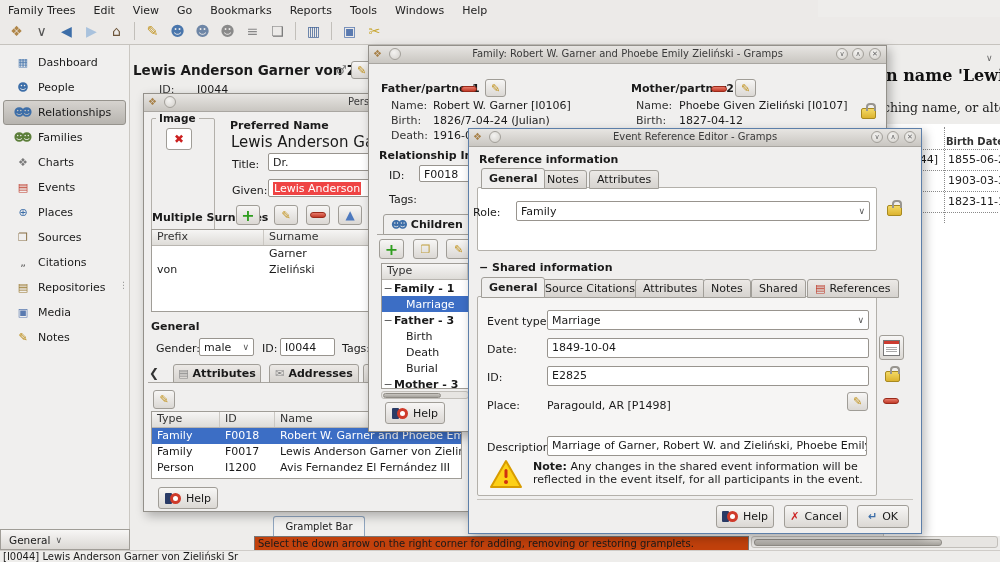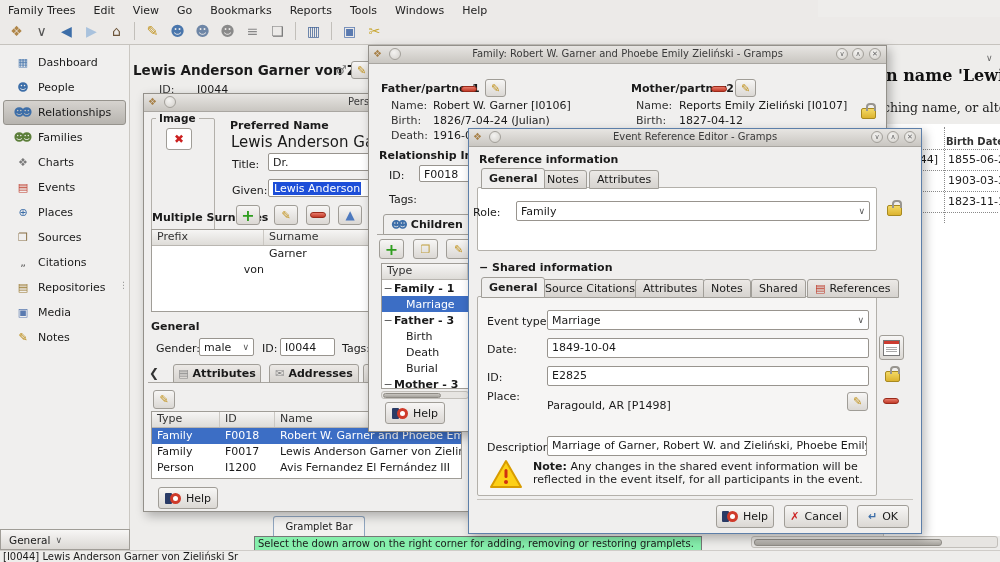--- a/index.html
+++ b/index.html
@@ -44,21 +44,21 @@
   .padlock{position:absolute;width:13px;height:9px;background:linear-gradient(#f3d965,#dcb32f);border:1px solid #a8891f;border-radius:2px}
   .padlock:before{content:"";position:absolute;top:-6px;left:4px;width:6px;height:6px;border:2px solid #98958f;border-bottom:none;border-radius:4px 4px 0 0}
   .cal{position:absolute;width:15px;height:14px;background:#fff;border:1px solid #777}
   .cal:before{content:"";position:absolute;top:0;left:0;right:0;height:3px;background:#cc3b30}
   .cal:after{content:"";position:absolute;top:6px;left:2px;right:2px;height:5px;background:repeating-linear-gradient(#aaa,#aaa 1px,#fff 1px,#fff 2px)}
   .help-ic{position:relative;width:16px;height:13px}
   .help-ic .book{position:absolute;left:0;top:1px;width:7px;height:11px;background:#2a3b66;border-radius:1px}
   .help-ic .ring{position:absolute;right:0;top:1px;width:11px;height:11px;border:3px solid #cf3a2a;border-radius:50%;background:#fff;box-sizing:border-box}
   .sbtrack{position:absolute;background:#e7e5e2;border:1px solid #c2bfba;border-radius:3px;box-sizing:border-box}
   .sbthumb{position:absolute;background:linear-gradient(#c8c5c0,#a5a29c);border:1px solid #8f8c86;border-radius:3px;box-sizing:border-box}
-  .seltext{background:#1d4ed8;color:#fff;padding:0 1px}
+  .seltext{background:#ef4444;color:#fff;padding:0 1px}
   .serif{font-family:"DejaVu Serif","Liberation Serif",serif}
   .dotted-h{position:absolute;border-top:1px dotted #8a8a8a}
   .dotted-v{position:absolute;border-left:1px dotted #8a8a8a}
   .tree-row{display:flex;align-items:center;height:16px;white-space:nowrap}
   .tree-row.sel{background:#3c6ec5;color:#fff}
 </style>
 </head>
 <body>
 
 <div class="screen">
@@ -200,21 +200,21 @@
       <div class="lbl" style="left: 884px; top: 195px; width: 54px; text-align: right;"></div>
       <div class="lbl" style="left: 948px; top: 195px;">1823-11-18</div>
       <div class="dotted-h" style="left: 884px; top: 212px; width: 114px;"></div>
       <div class="dotted-h" style="left: 884px; top: 149px; width: 114px;"></div>
     </div>
   <div class="sbtrack" style="left:751px;top:536px;width:247px;height:12px">
     <div class="sbthumb" style="left:2px;top:2px;width:188px;height:7px"></div>
   </div>
 
   <div class="abs" style="left:273px;top:516px;width:92px;height:20px;background:#f2f1f0;border:1px solid #8fa5bf;border-bottom:none;border-radius:3px 3px 0 0;text-align:center;line-height:19px;font-size:10px;box-sizing:border-box">Gramplet Bar</div>
-  <div class="abs" style="left:254px;top:536px;width:448px;height:15px;background:#86efac;border:1px solid #777;box-sizing:border-box;font-size:10px;line-height:13px;padding-left:3px;white-space:nowrap;overflow:hidden">Select the down arrow on the right corner for adding, removing or restoring gramplets.</div>
+  <div class="abs" style="left:254px;top:536px;width:495px;height:15px;background:#c2410c;border:1px solid #777;box-sizing:border-box;font-size:10px;line-height:13px;padding-left:3px;white-space:nowrap;overflow:hidden">Select the down arrow on the right corner for adding, removing or restoring gramplets.</div>
   <div class="btn" style="left:0px;top:529px;width:130px;height:21px;border-radius:0;justify-content:flex-start;padding-left:8px;font-size:10.5px">
     <span>General</span>
     <span class="chev">∨</span>
   </div>
   <div class="abs" style="left:0;top:550px;width:1000px;height:12px;background:#eeedeb;border-top:1px solid #cfccc8;font-size:10px;line-height:12px;padding-left:3px;box-sizing:border-box;white-space:nowrap">[I0044] Lewis Anderson Garner von Zieliński Sr</div>
 
   <div class="win" style="left:143px;top:93px;width:325px;height:417px;z-index:10">
     <div class="tbar">
       <span class="appic">❖</span>
       <span class="cbtn" style="left:20px"></span>
@@ -247,21 +247,22 @@
     <div class="table" style="left:7px;top:135px;width:311px;height:83px" id="surname-table">
         <div class="trow head">
           <div class="tcell" style="width: 112px;">Prefix</div>
           <div class="tcell" style="width: 60%;">Surname</div>
         </div>
         <div class="trow">
           <div class="tcell" style="width: 112px;"></div>
           <div class="tcell" style="width: 60%;">Garner</div>
         </div>
         <div class="trow">
-          <div class="tcell" style="width: 112px; text-align: right;">von</div>
+          <div class="tcell" style="width: 112px;">von</div>
+          <div class="tcell" style="width: 60%;">Zieliński</div>
         </div>
       </div>
     <div class="lbl b" style="left:7px;top:226px">General</div>
     <div class="lbl" style="left:12px;top:248px">Gender:</div>
     <div class="input combo" style="left:55px;top:244px;width:55px;height:18px">
       <span>male</span>
       <span class="chev">∨</span>
     </div>
     <div class="lbl" style="left:118px;top:248px">ID:</div>
     <div class="input" style="left:136px;top:244px;width:55px;height:18px">I0044</div>
@@ -334,21 +335,21 @@
     <div class="lbl" style="left:22px;top:68px;color:#333">Birth:</div>
     <div class="lbl" style="left:64px;top:68px">1826/7-04-24 (Julian)</div>
     <div class="lbl" style="left:22px;top:83px;color:#333">Death:</div>
     <div class="lbl" style="left:64px;top:83px">1916-02-</div>
     <div class="lbl b" style="left:262px;top:36px">Mother/partner2</div>
     <span class="minus-pill" style="left:342px;top:40px"></span>
     <div class="btn" style="left:366px;top:33px;width:21px;height:18px">
         <span style="color:#c29420">✎</span>
       </div>
     <div class="lbl" style="left:267px;top:53px;color:#333">Name:</div>
-    <div class="lbl" style="left:310px;top:53px">Reports Emily Zieliński [I0107]</div>
+    <div class="lbl" style="left:310px;top:53px">Phoebe Given Zieliński [I0107]</div>
     <div class="lbl" style="left:267px;top:68px;color:#333">Birth:</div>
     <div class="lbl" style="left:310px;top:68px">1827-04-12</div>
     <span class="padlock" style="left:492px;top:62px"></span>
     <div class="lbl b" style="left:10px;top:103px">Relationship Informat</div>
     <div class="lbl" style="left:20px;top:123px">ID:</div>
     <div class="input" style="left:50px;top:119px;width:62px;height:17px">F0018</div>
     <div class="lbl" style="left:20px;top:147px">Tags:</div>
     <div class="tab active" style="left:14px;top:168px;height:21px">
       <span style="color:#3d6ea8;letter-spacing:-4px;font-size:10px;padding-right:3px">☻☻</span>
       <span>Children</span>
@@ -440,21 +441,21 @@
       <span class="chev">∨</span>
     </div>
     <div class="lbl" style="left:18px;top:214px">Date:</div>
     <div class="input" style="left:78px;top:209px;width:322px;height:20px">1849-10-04</div>
     <div class="btn" style="left:410px;top:206px;width:25px;height:25px">
         <span class="cal" style="position:relative"></span>
       </div>
     <div class="lbl" style="left:18px;top:242px">ID:</div>
     <div class="input" style="left:78px;top:237px;width:322px;height:20px">E2825</div>
     <span class="padlock" style="left:416px;top:242px"></span>
-    <div class="lbl" style="left:18px;top:261px">Place:</div>
+    <div class="lbl" style="left:18px;top:270px">Place:</div>
     <div class="lbl" style="left:78px;top:270px">Paragould, AR [P1498]</div>
     <div class="btn" style="left:378px;top:263px;width:21px;height:19px">
         <span style="color:#c29420">✎</span>
       </div>
     <span class="minus-pill" style="left:414px;top:269px"></span>
     <div class="lbl" style="left:18px;top:312px">Description:</div>
     <div class="input" style="left:78px;top:307px;width:320px;height:20px">Marriage of Garner, Robert W. and Zieliński, Phoebe Emily</div>
     <svg class="abs" style="left:20px;top:330px" width="34" height="30" viewBox="0 0 34 30">
       <polygon points="17,2 32,28 2,28" fill="#fdd017" stroke="#d89c00" stroke-width="2" stroke-linejoin="round"></polygon>
       <rect x="15.5" y="10" width="3" height="9" rx="1.5" fill="#d03010"></rect>

